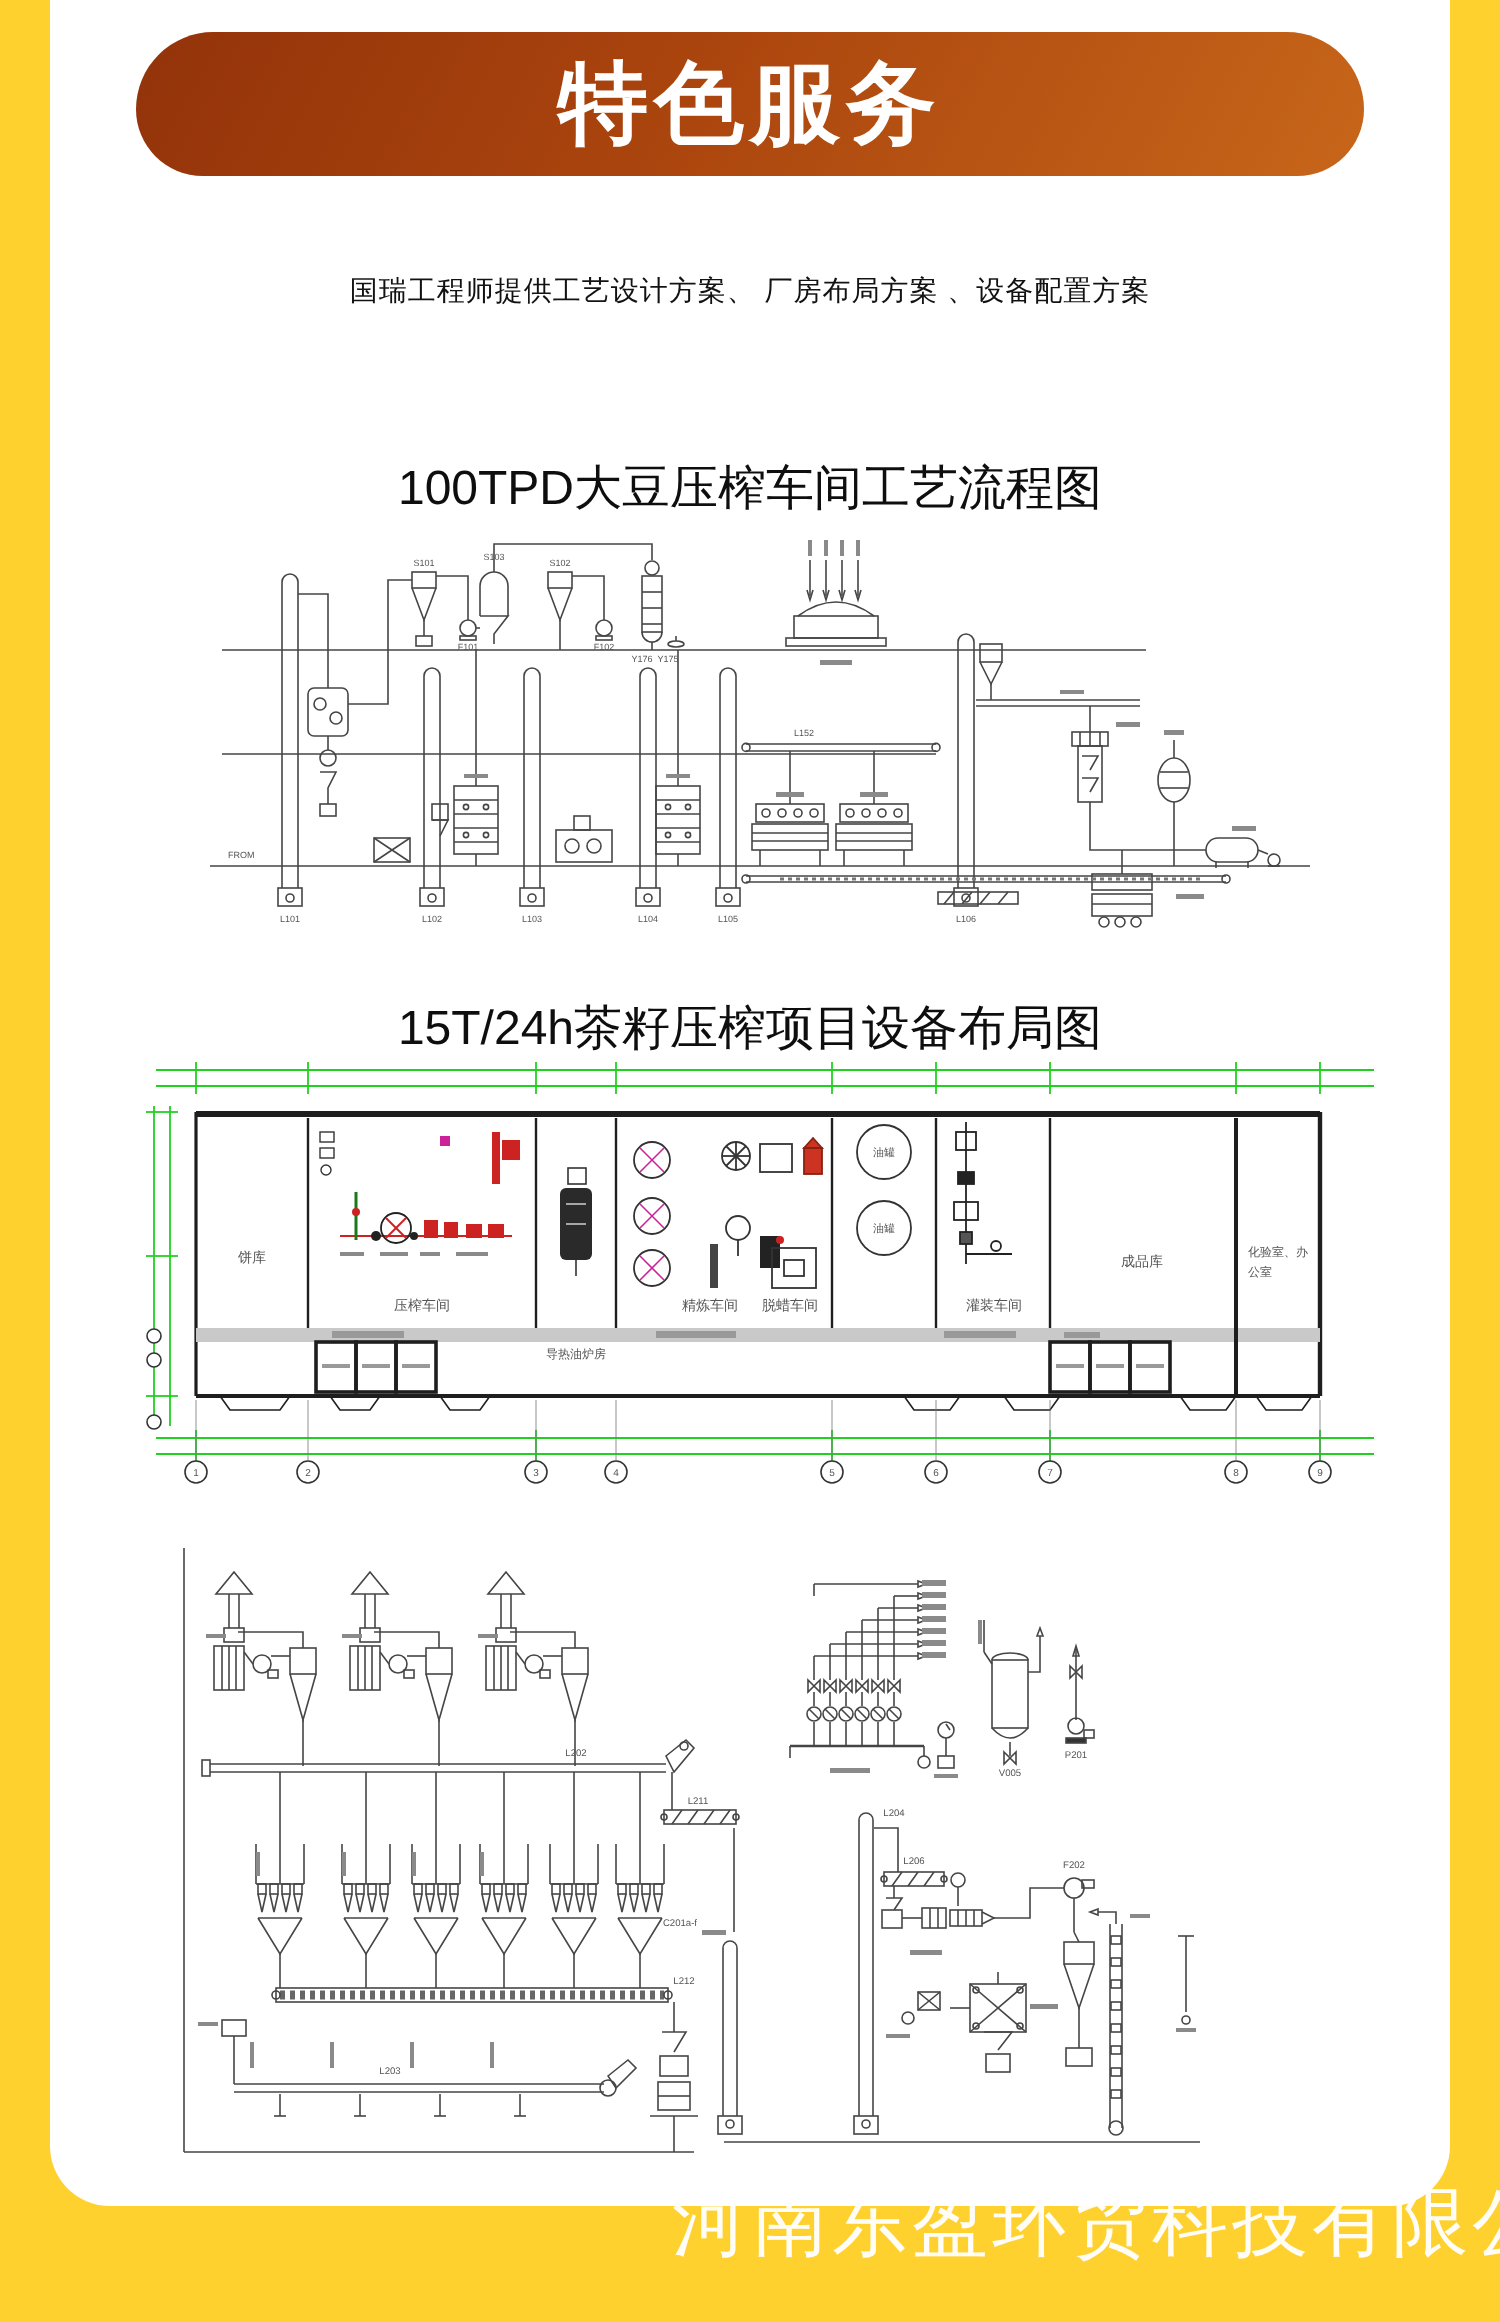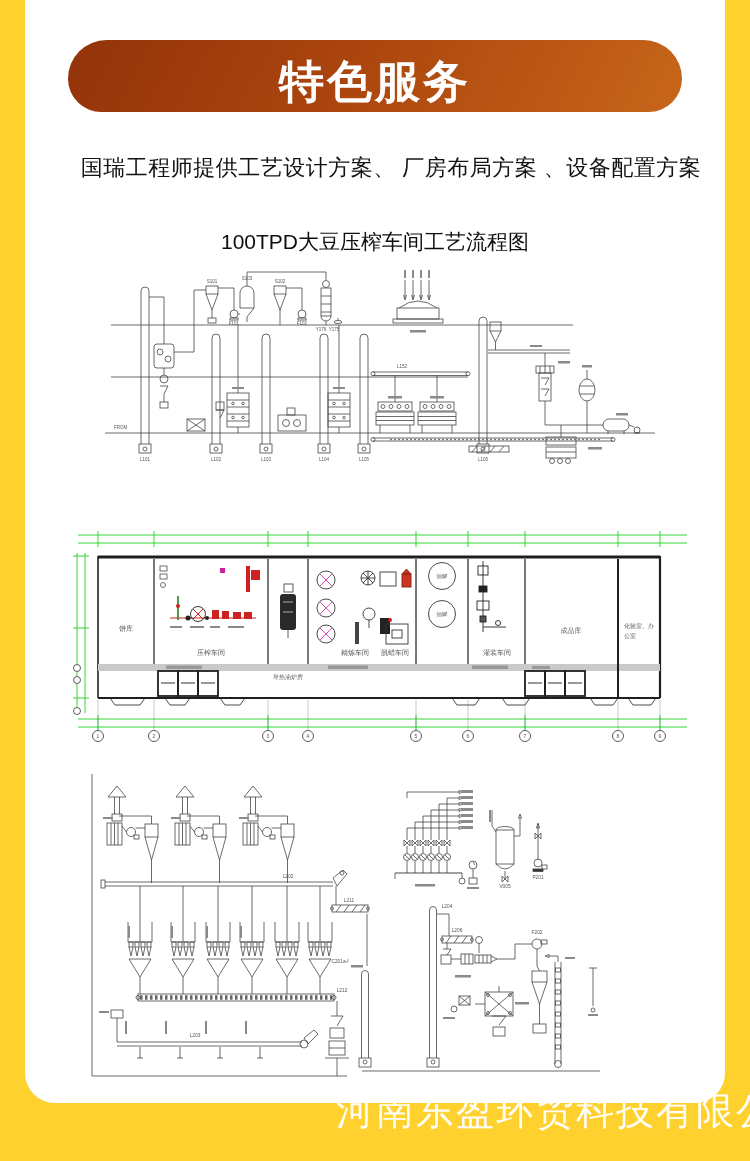--- a/index.html
+++ b/index.html
@@ -1,26 +1,26 @@
 <!DOCTYPE html>
 <html><head>
 <meta charset="utf-8">
 <style>
   html,body{margin:0;padding:0;background:#FFD12E;}
   .page{position:relative;width:750px;height:1161px;margin:0 auto;background:#FFD12E;overflow:hidden;
         font-family:"Liberation Sans",sans-serif;}
   .card{position:absolute;left:25px;top:0;width:700px;height:1103px;background:#ffffff;
         border-radius:0 0 30px 30px;z-index:1;}
-  .banner{position:absolute;left:43px;top:40px;width:614px;height:72px;
+  .banner{position:absolute;left:43px;top:16px;width:614px;height:72px;
         background:linear-gradient(118deg,#93330a 0%,#ab450e 45%,#c7661a 100%);
-        border-radius:44px 44px 38px 38px;display:flex;align-items:flex-end;justify-content:center;}
+        border-radius:44px 44px 38px 38px;display:flex;align-items:center;justify-content:center;}
   .banner-title{font-size:45px;font-weight:bold;color:#ffffff;letter-spacing:3px;}
   .intro{position:absolute;left:0;top:137px;width:100%;text-align:center;
-        font-size:22px;color:#121212;letter-spacing:0.5px;margin:16px;}
-  .sec-title{position:absolute;width:100%;text-align:center;font-size:21px;font-weight:500;
+        font-size:14px;color:#121212;letter-spacing:0.5px;margin:0;}
+  .sec-title{position:absolute;width:100%;text-align:center;font-size:24px;font-weight:500;
         color:#0e0e0e;margin:0;}
   #title1{top:228px}
   #title2{top:498px}
   #title3{top:747px}
   .diag{position:absolute;}
   #diag1{left:75px;top:262px;}
   #diag2{left:45px;top:528px;}
   #diag3{left:60px;top:766px;}
   svg{display:block;}
   svg text{font-family:"Liberation Sans",sans-serif;fill:#555;}
@@ -308,20 +308,21 @@
         <text x="14" y="167" text-anchor="start">FROM</text>
         <text x="45" y="199">L101</text>
         <text x="116" y="199">L102</text>
         <text x="166" y="199">L103</text>
         <text x="224" y="199">L104</text>
         <text x="264" y="199">L105</text>
         <text x="383" y="199">L106</text>
       </g>
     </svg>
 
+    <h3 class="sec-title" id="title2">15T/24h茶籽压榨项目设备布局图</h3>
 
     <svg id="diag2" class="diag" width="625" height="217" viewBox="0 0 625 217">
 
       <g stroke="#21d121" stroke-width="0.9" fill="none">
         <line x1="8" y1="7" x2="617" y2="7"></line>
           <line x1="8" y1="15" x2="617" y2="15"></line>
         <line x1="8" y1="191" x2="617" y2="191"></line>
           <line x1="8" y1="199" x2="617" y2="199"></line>
         <line x1="7" y1="25" x2="7" y2="185"></line>
           <line x1="15" y1="25" x2="15" y2="185"></line>

